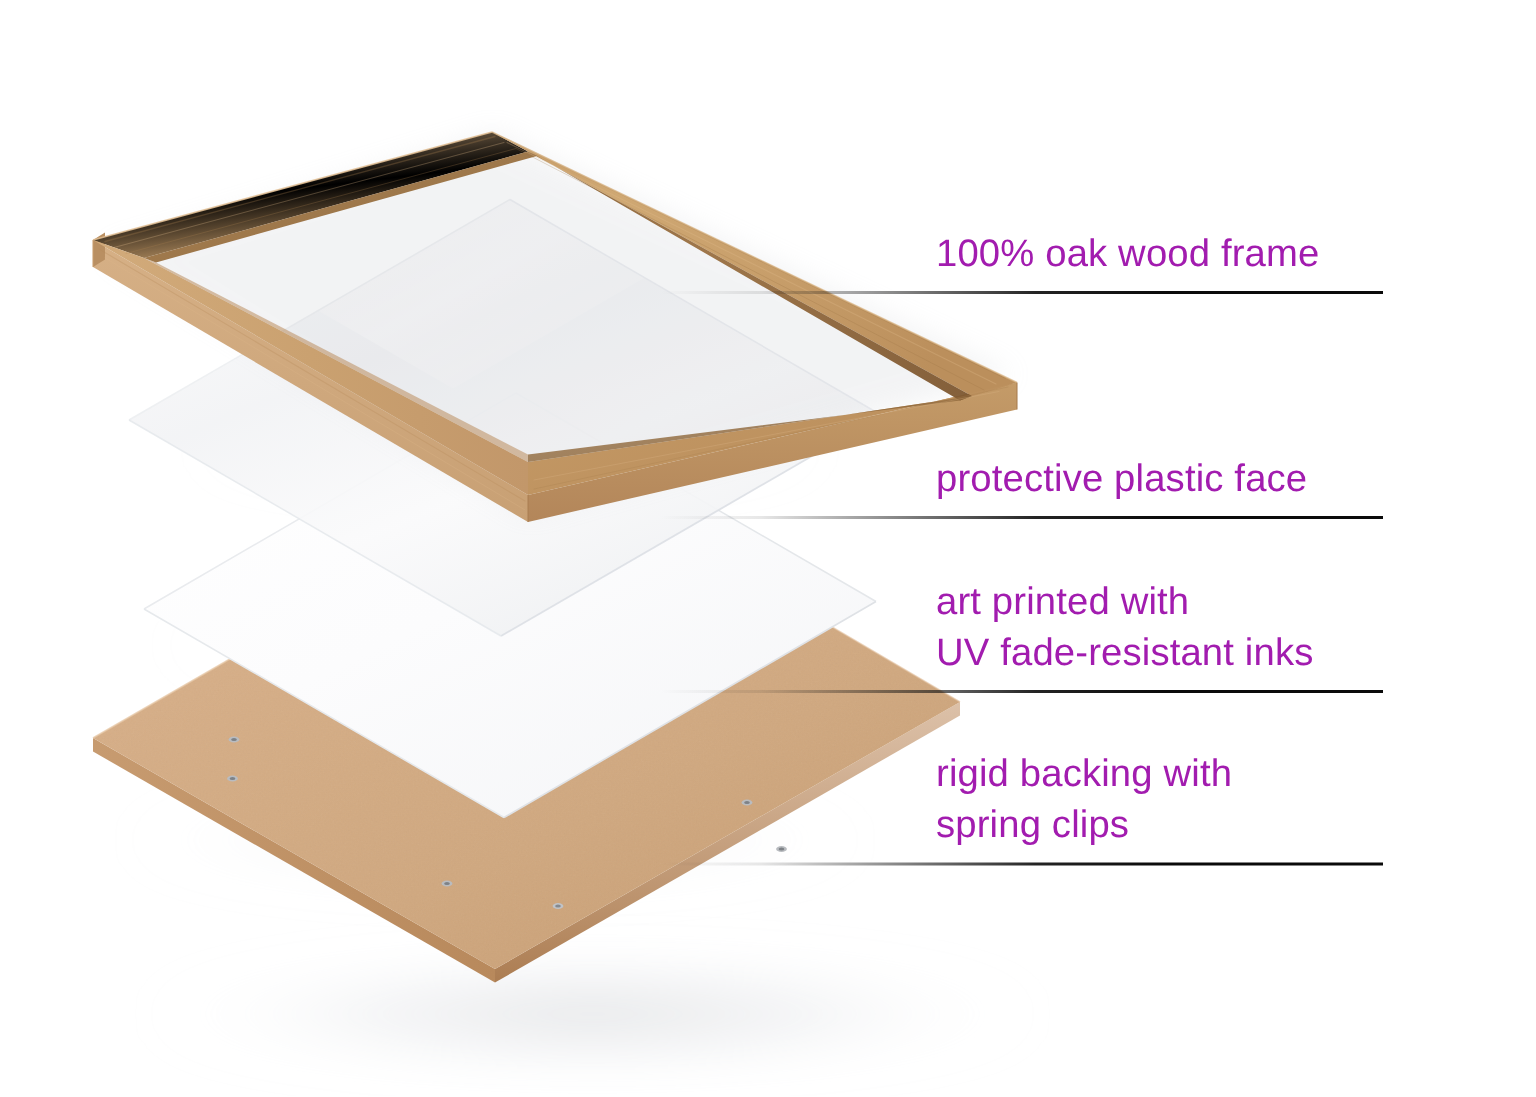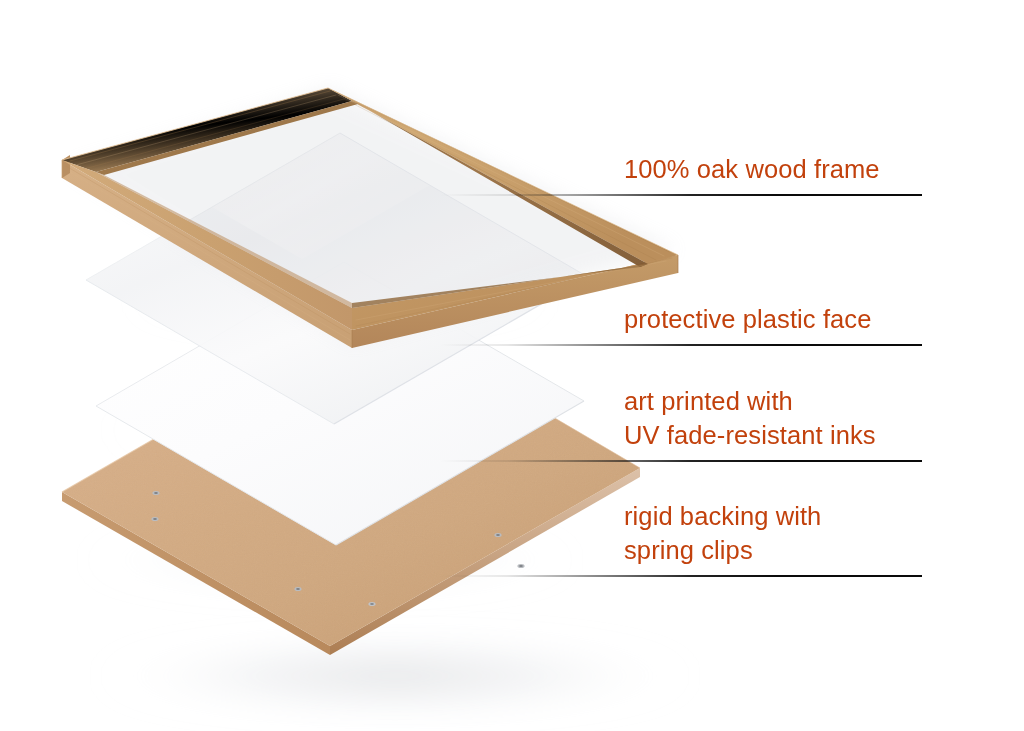--- a/index.html
+++ b/index.html
@@ -37,21 +37,21 @@
     position: absolute;
     left: 0;
     bottom: 10px;
     margin: 0;
     white-space: pre-line;
     font-family: "Liberation Sans", "DejaVu Sans", sans-serif;
     font-size: 25.5px;
     font-weight: 300;
     line-height: 34px;
     letter-spacing: 0.1px;
-    color: #c2410c;
+    color: #a21caf;
   }
   .leader {
     position: absolute;
     left: 0;
     bottom: 0;
     height: 2px;
     background: linear-gradient(to right,
       rgba(20,20,20,0.0) 0%,
       rgba(20,20,20,0.10) 14%,
       rgba(20,20,20,0.45) 30%,

